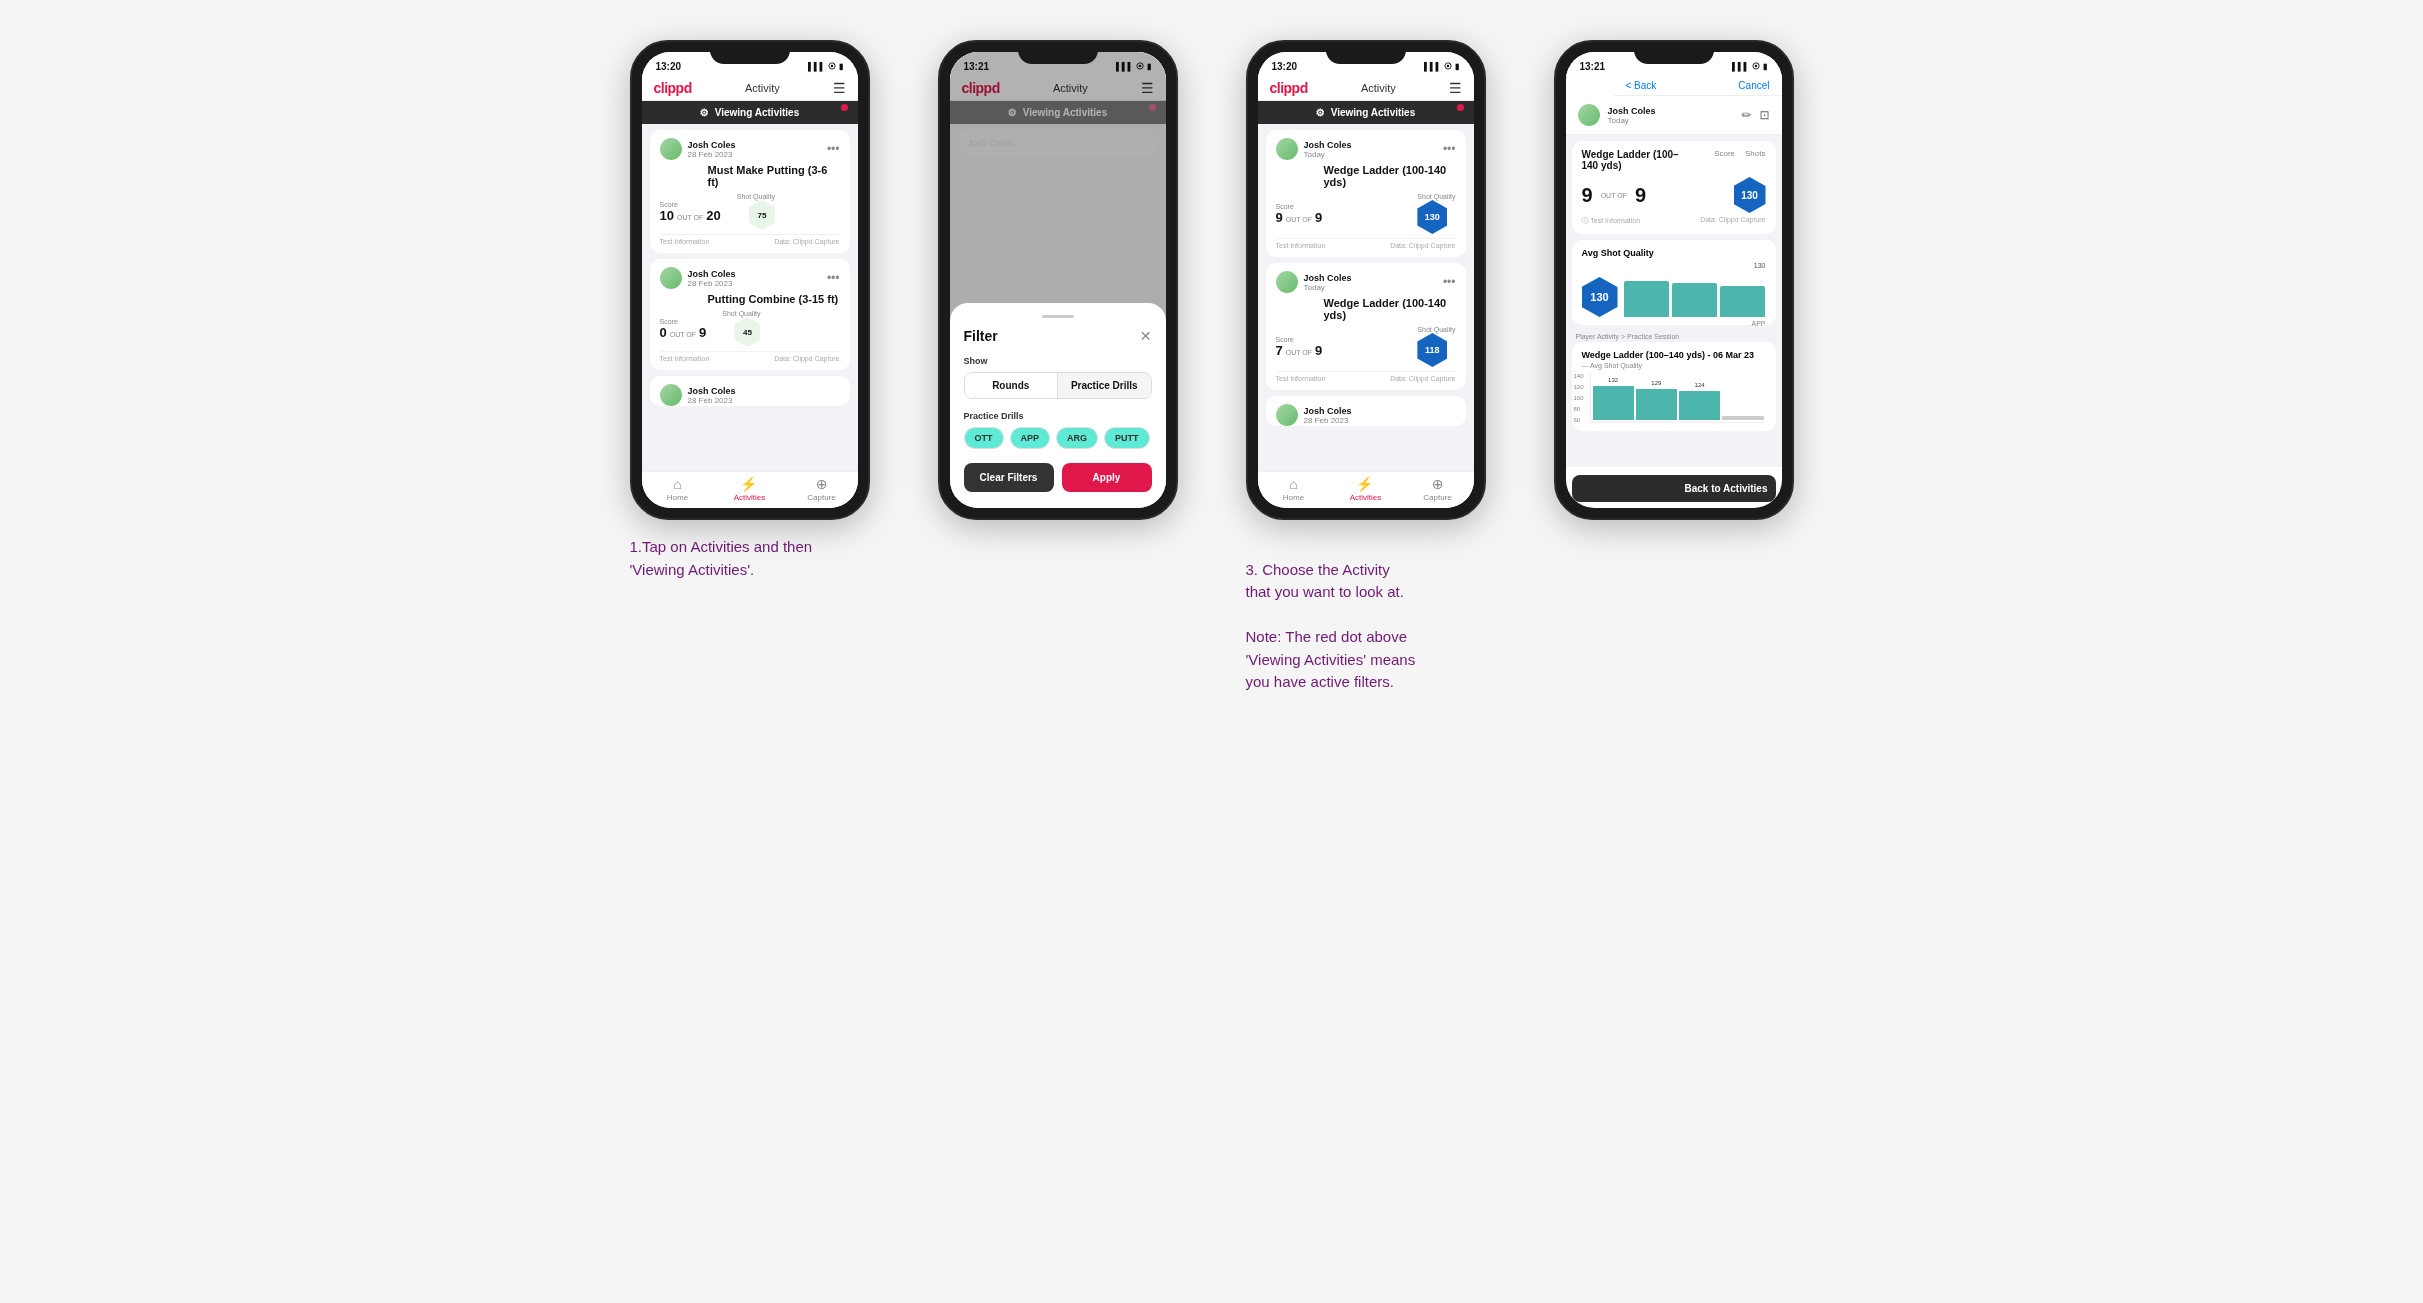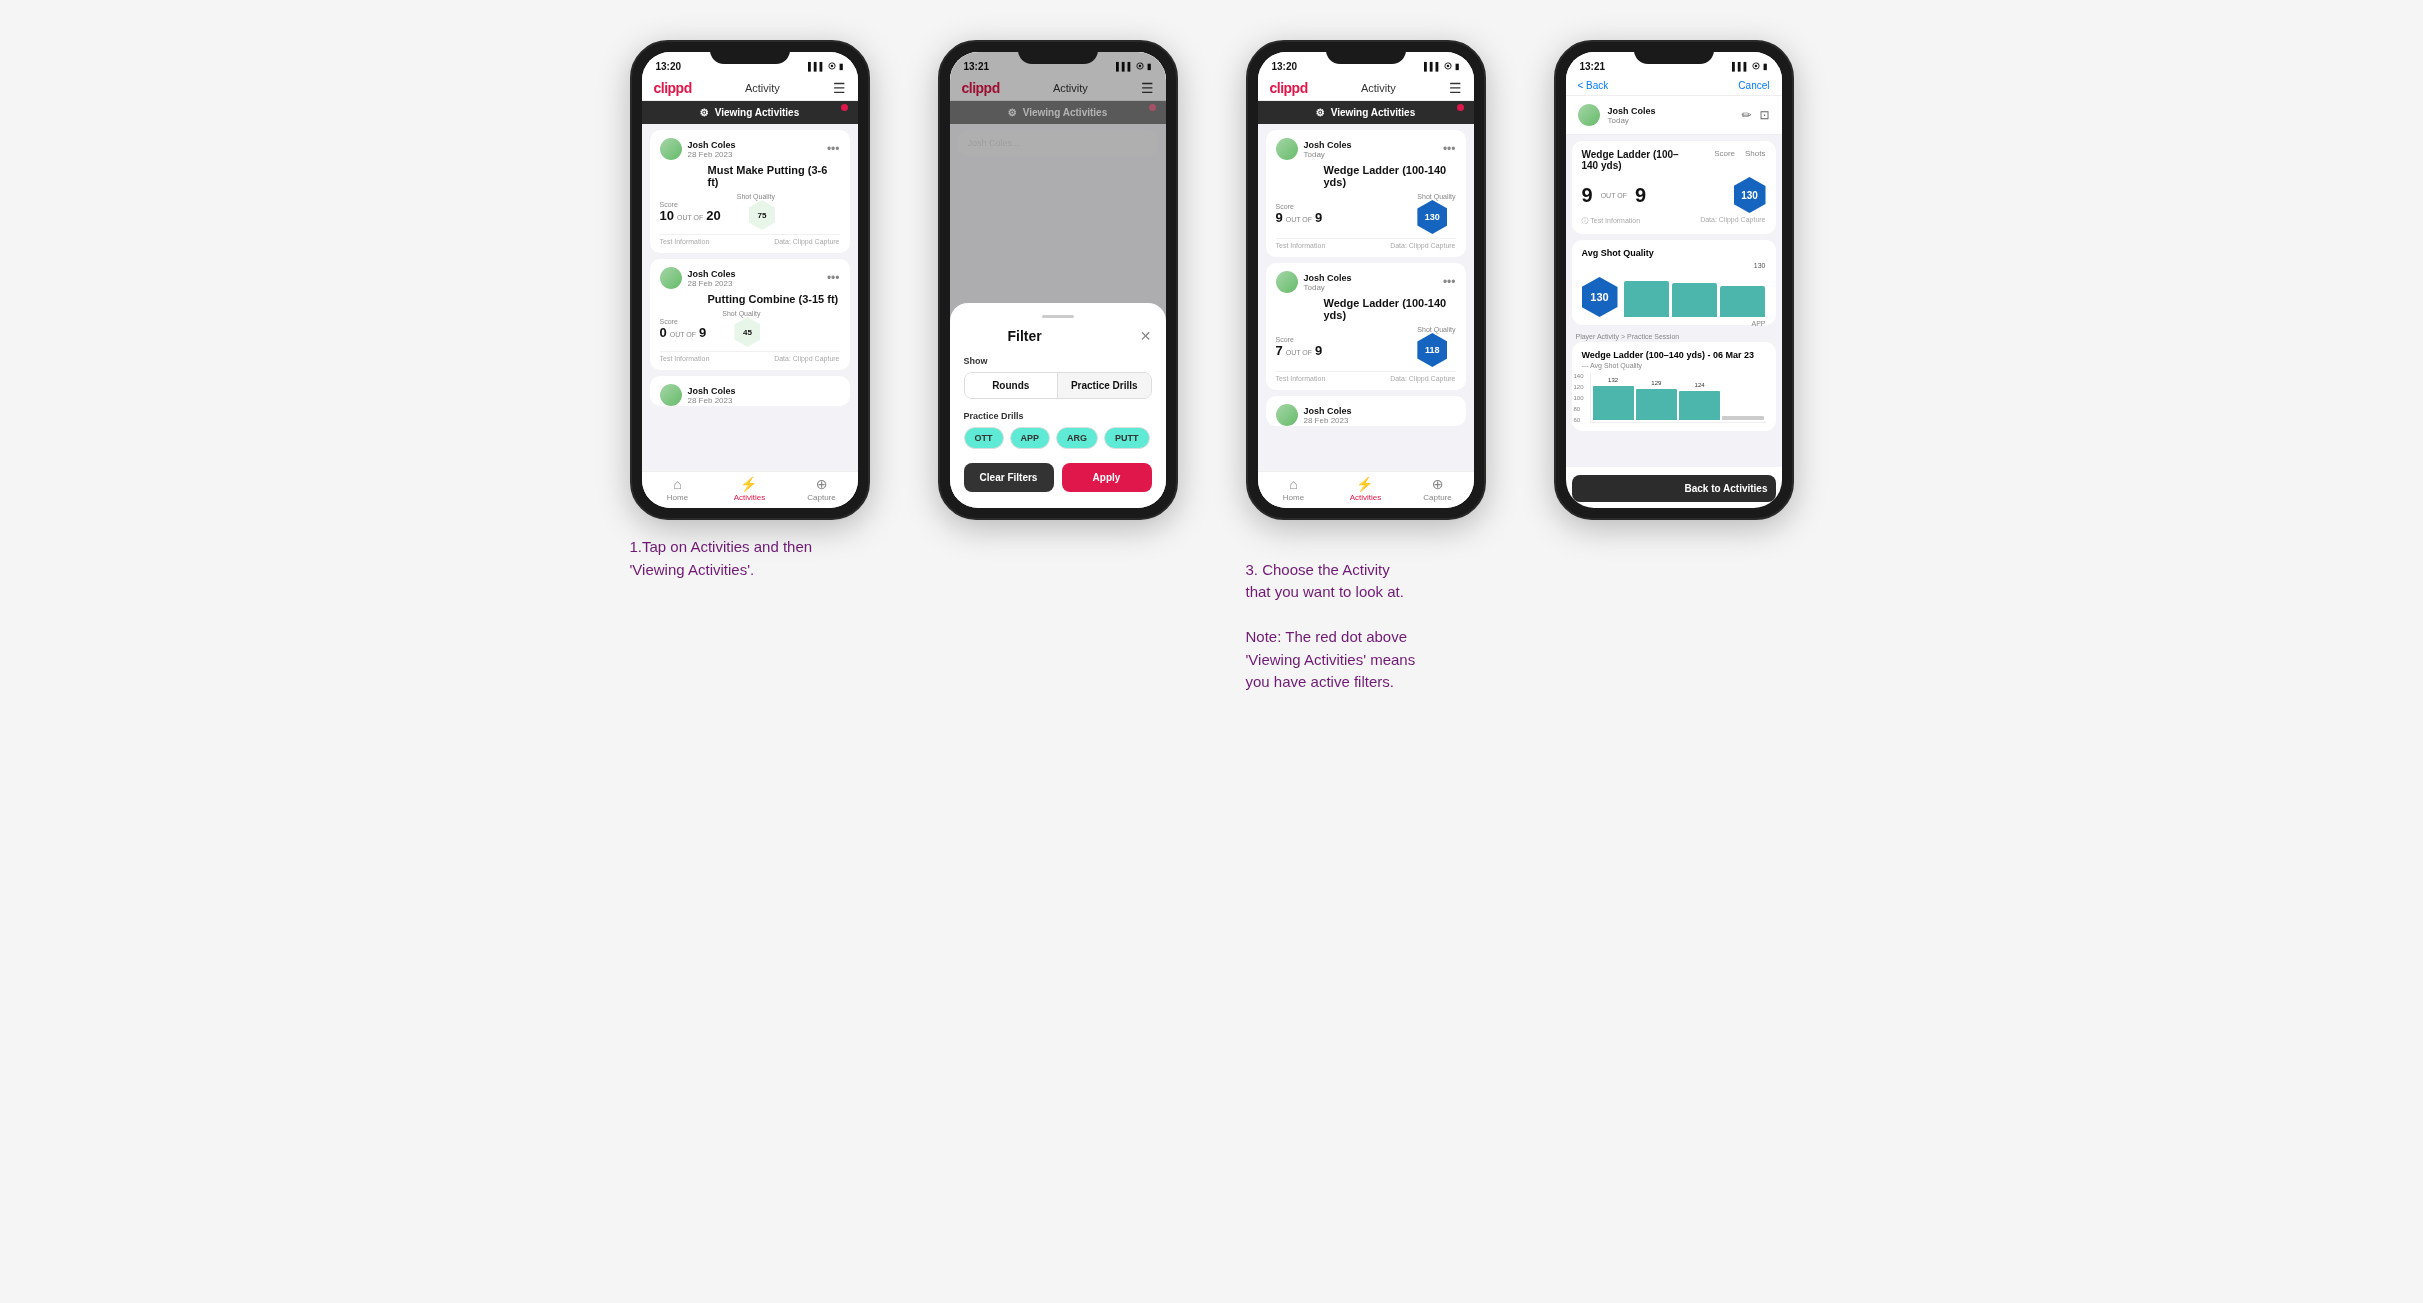--- a/index.html
+++ b/index.html
@@ -218,21 +218,20 @@
       height: 3px;
       background: #ccc;
       border-radius: 2px;
       margin: 0 auto 10px;
     }
     .modal-header {
       display: flex;
       justify-content: space-between;
       align-items: flex-start;
       margin-bottom: 12px;
-      margin-left: 44px;
     }
     .modal-title { font-size: 14px; font-weight: 700; color: #111; }
     .modal-close { font-size: 14px; color: #888; }
     .filter-section-label { font-size: 9px; font-weight: 600; color: #333; margin-bottom: 6px; }
     .filter-toggle-row {
       display: flex;
       border: 1px solid #ddd;
       border-radius: 8px;
       overflow: hidden;
       margin-bottom: 12px;
@@ -295,20 +294,21 @@
     }
 
     
     .detail-header {
       display: flex;
       justify-content: space-between;
       align-items: flex-start;
       padding: 4px 12px;
       background: #fff;
       border-bottom: 1px solid #eee;
+      margin-left: 48px;
     }
     .back-btn { font-size: 10px; color: #007aff; display: flex; align-items: center; gap: 2px; }
     .cancel-btn { font-size: 10px; color: #007aff; }
     .detail-user-section {
       background: #fff;
       padding: 8px 12px;
       display: flex;
       align-items: center;
       justify-content: space-between;
       border-bottom: 1px solid #eee;

